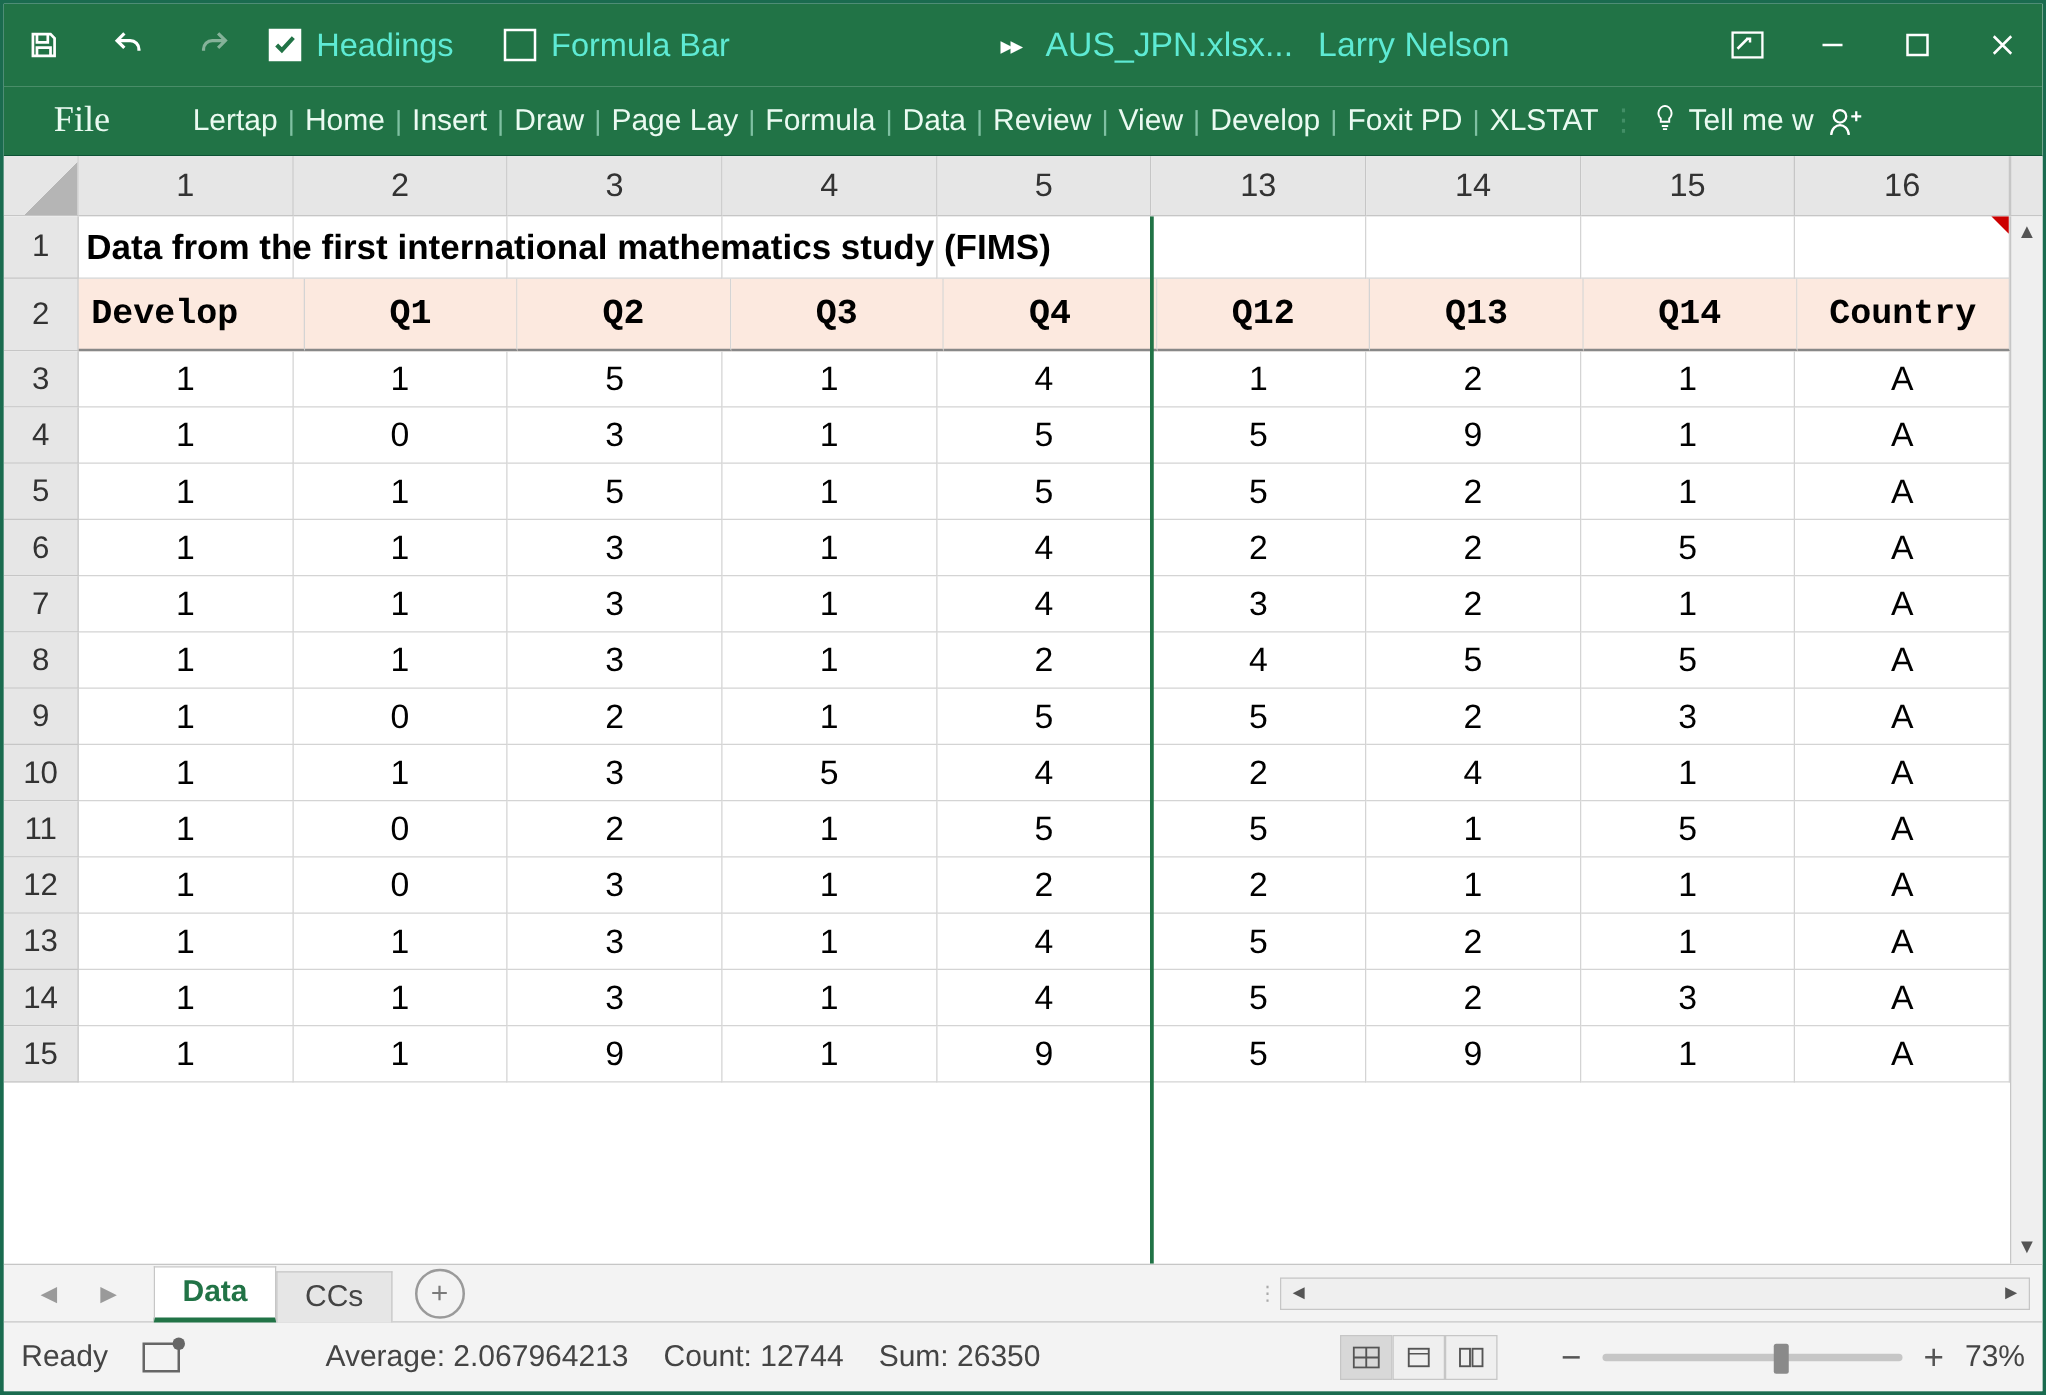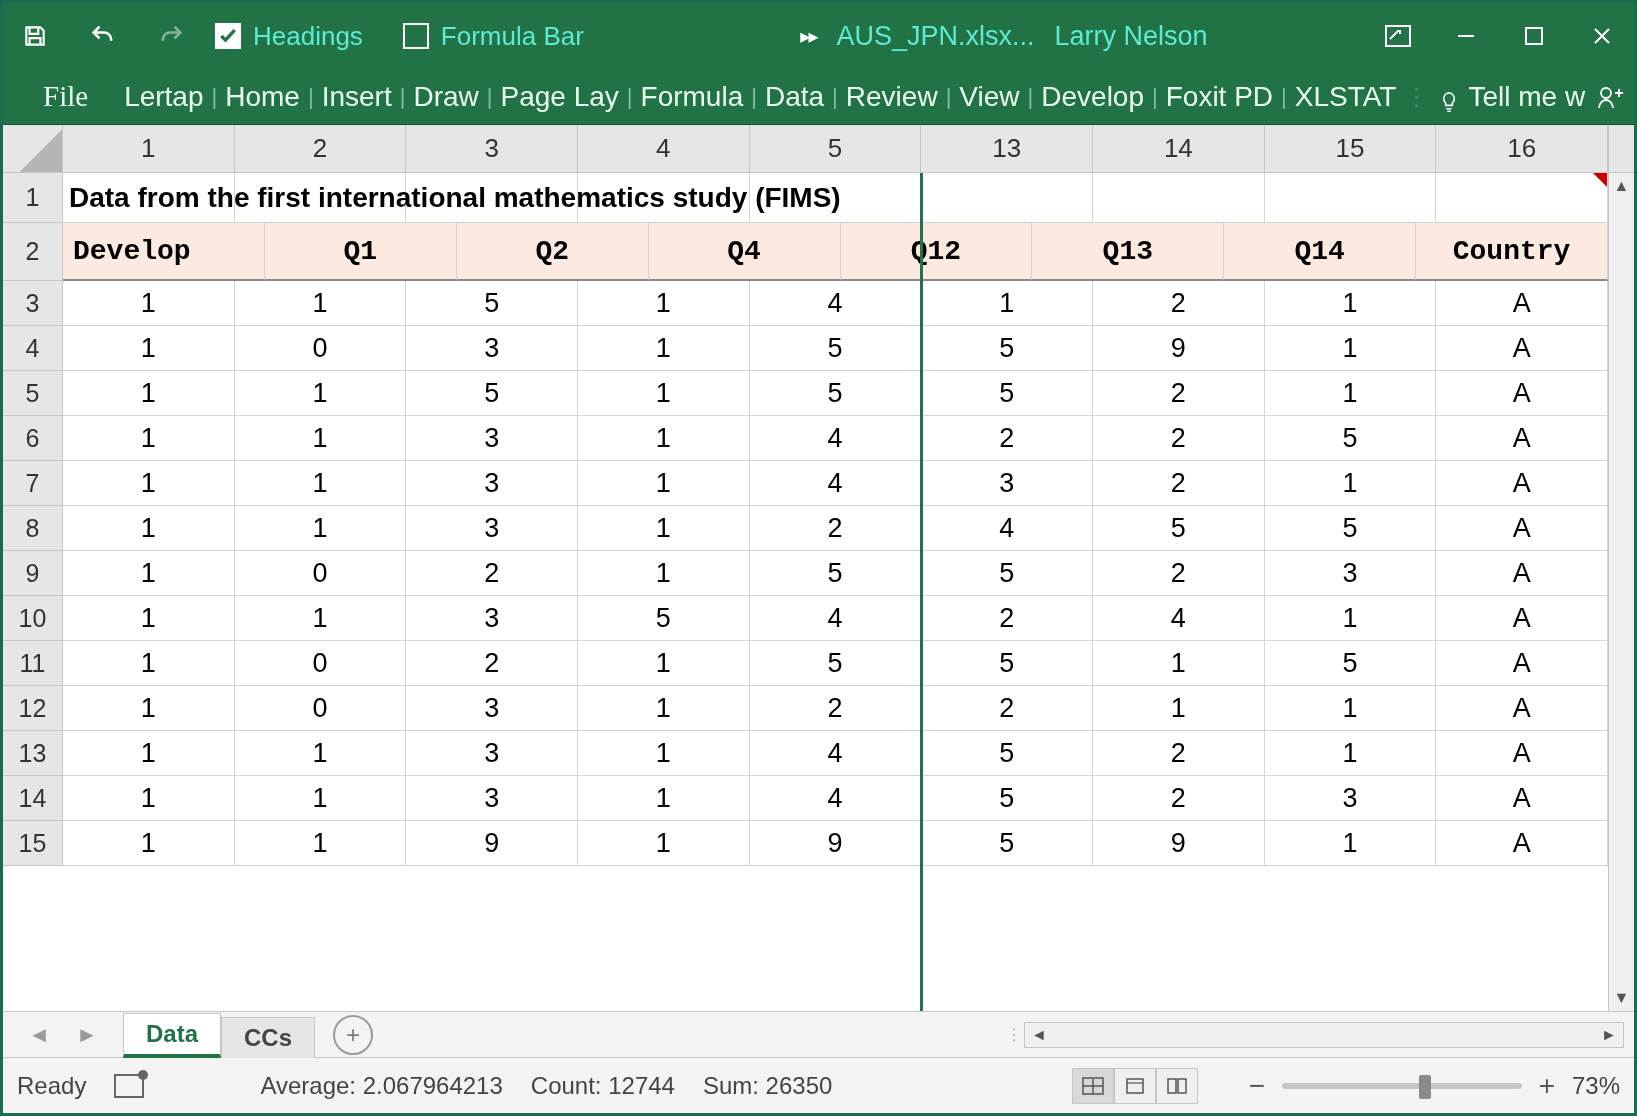--- a/index.html
+++ b/index.html
@@ -12,24 +12,24 @@
   .headings-ctl { display:flex; align-items:center; gap:12px; margin-right:40px;}
   .chk { width:26px; height:26px; background:#fff; display:flex; align-items:center; justify-content:center; }
   .chk.unchecked { border:2px solid #fff; background:transparent;}
   .titlebar .lbl { font-size:26px; color:#5eead4; }
   .title-spacer { flex:1; display:flex; align-items:center; justify-content:center; gap:20px;}
   .title-right { display:flex; align-items:center; gap:40px;}
   .winbtn { width:28px; height:28px; display:flex; align-items:center; justify-content:center; }
 
   
   .ribbon { background:#217346; height:56px; display:flex; align-items:center; color:#fff; padding:0 10px; border-bottom:1px solid #0d5235;}
-  .ribbon .tab { padding:0 6px; font-size:28px; color:#eafaf1; white-space:nowrap;}
+  .ribbon .tab { padding:0 6px; font-size:24px; color:#eafaf1; white-space:nowrap;}
   .ribbon .file { padding:0 30px; font-size:29px;font-family:Liberation Serif, serif;}
   .ribbon .sep { color:#7fc0a2; font-size:22px; padding:0 2px;}
-  .tell { display:flex; align-items:flex-end; gap:8px; margin-left:8px;}
+  .tell { display:flex; align-items:flex-start; gap:8px; margin-left:8px;}
   .bulb { width:22px; height:22px; }
 
   
   .grid-wrap { flex:1; display:flex; flex-direction:column; background:#fff; }
   .colheads { display:flex; height:48px; }
   .sel-all { width:60px; border-right:1px solid #c6c6c6; border-bottom:1px solid #c6c6c6; background:linear-gradient(135deg,#e6e6e6 0,#e6e6e6 60%,#b5b5b5 60%,#b5b5b5 100%);}
   .colhead { flex:1; background:#e6e6e6; border-right:1px solid #c6c6c6; border-bottom:1px solid #c6c6c6; display:flex; align-items:center; justify-content:center; font-size:26px; color:#333;}
   .vscroll-space { width:26px; background:#e6e6e6; border-left:1px solid #c6c6c6; border-bottom:1px solid #c6c6c6;}
 
   .rows { flex:1; overflow:hidden; position:relative;}
@@ -56,21 +56,21 @@
   
   .vscroll { position:absolute; right:0; top:0; bottom:0; width:26px; background:#efefef; border-left:1px solid #c6c6c6; display:flex; flex-direction:column; align-items:center;}
   .vscroll .arrow { height:26px; width:100%; display:flex; align-items:center; justify-content:center; color:#555;}
   .vscroll .track { flex:1; position:relative;}
   .vscroll .thumb { position:absolute; top:0; left:3px; right:3px; height:14px; background:#c1c1c1; border-radius:2px;}
 
   
   .sheetbar { height:46px; background:#f3f3f3; border-top:1px solid #c6c6c6; display:flex; align-items:center;}
   .nav-arrows { width:120px; display:flex; align-items:center; justify-content:center; gap:26px; color:#9a9a9a; font-size:22px;}
   .sheet-tabs { display:flex; align-items:flex-end; height:100%;}
-  .sheet-tab { padding:6px 22px; font-size:24px; border:1px solid #c6c6c6; border-bottom:none; background:#e6e6e6; color:#444; position:relative; top:1px;font-weight:bold;}
+  .sheet-tab { padding:6px 22px; font-size:24px; border:1px solid #c6c6c6; border-bottom:none; background:#e6e6e6; color:#444; position:relative; top:1px;}
   .sheet-tab.active { background:#fff; color:#217346; font-weight:bold; border-bottom:4px solid #217346;}
   .new-sheet { width:40px; height:40px; border:2px solid #9a9a9a; border-radius:50%; display:flex; align-items:center; justify-content:center; margin-left:18px; color:#7a7a7a; font-size:24px;}
   .sheet-spacer { flex:1;}
   .hscroll { width:600px; height:26px; display:flex; align-items:center; background:#efefef; border:1px solid #c6c6c6; margin-right:10px;}
   .hscroll .harrow { width:28px; display:flex; align-items:center; justify-content:center; color:#555;}
   .hscroll .htrack { flex:1; position:relative;}
   .hscroll .hthumb { position:absolute; left:2px; top:3px; bottom:3px; width:24px; background:#c1c1c1;}
   .gripper { width:20px; color:#aaa; text-align:center; font-size:16px;}
 
   
@@ -230,20 +230,21 @@
           <div class="comment-tri"></div>
         </div>
       <div class="vscroll-space"></div>
     </div>
 
     <div class="row r2">
       <div class="rowhead">2</div>
       <div class="cell first">Develop</div>
       <div class="cell">Q1</div>
       <div class="cell">Q2</div>
+      <div class="cell">Q3</div>
       <div class="cell">Q4</div>
       <div class="cell">Q12</div>
       <div class="cell">Q13</div>
       <div class="cell">Q14</div>
       <div class="cell">Country</div>
       <div class="vscroll-space"></div>
     </div>
 
     <div id="datarows">
         <div class="row">

